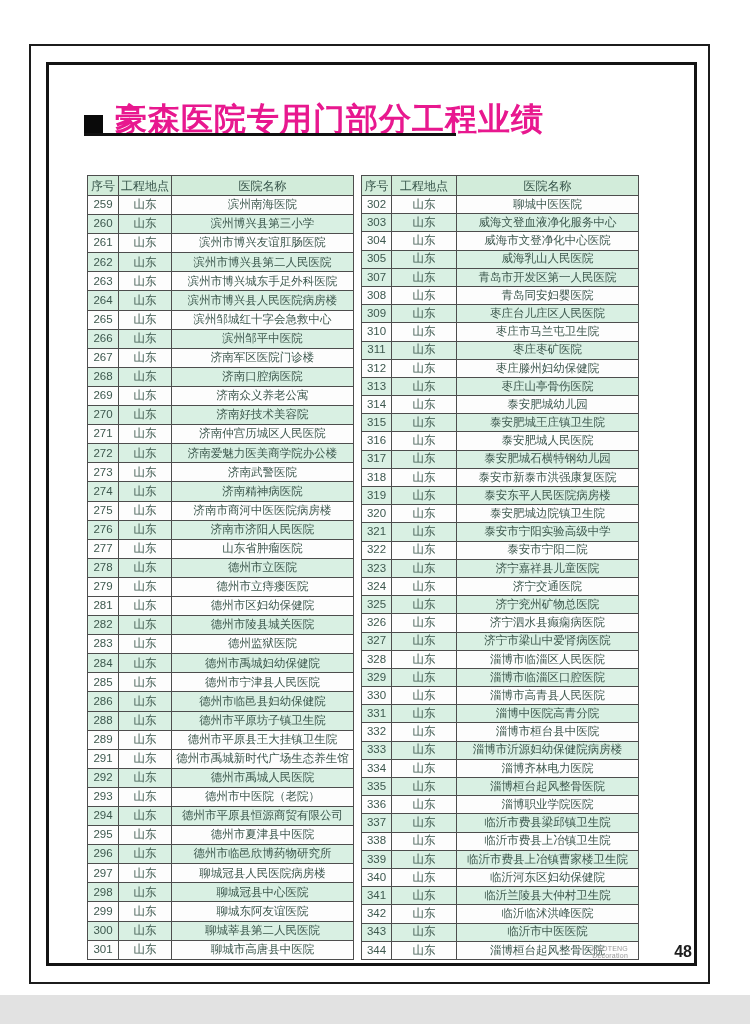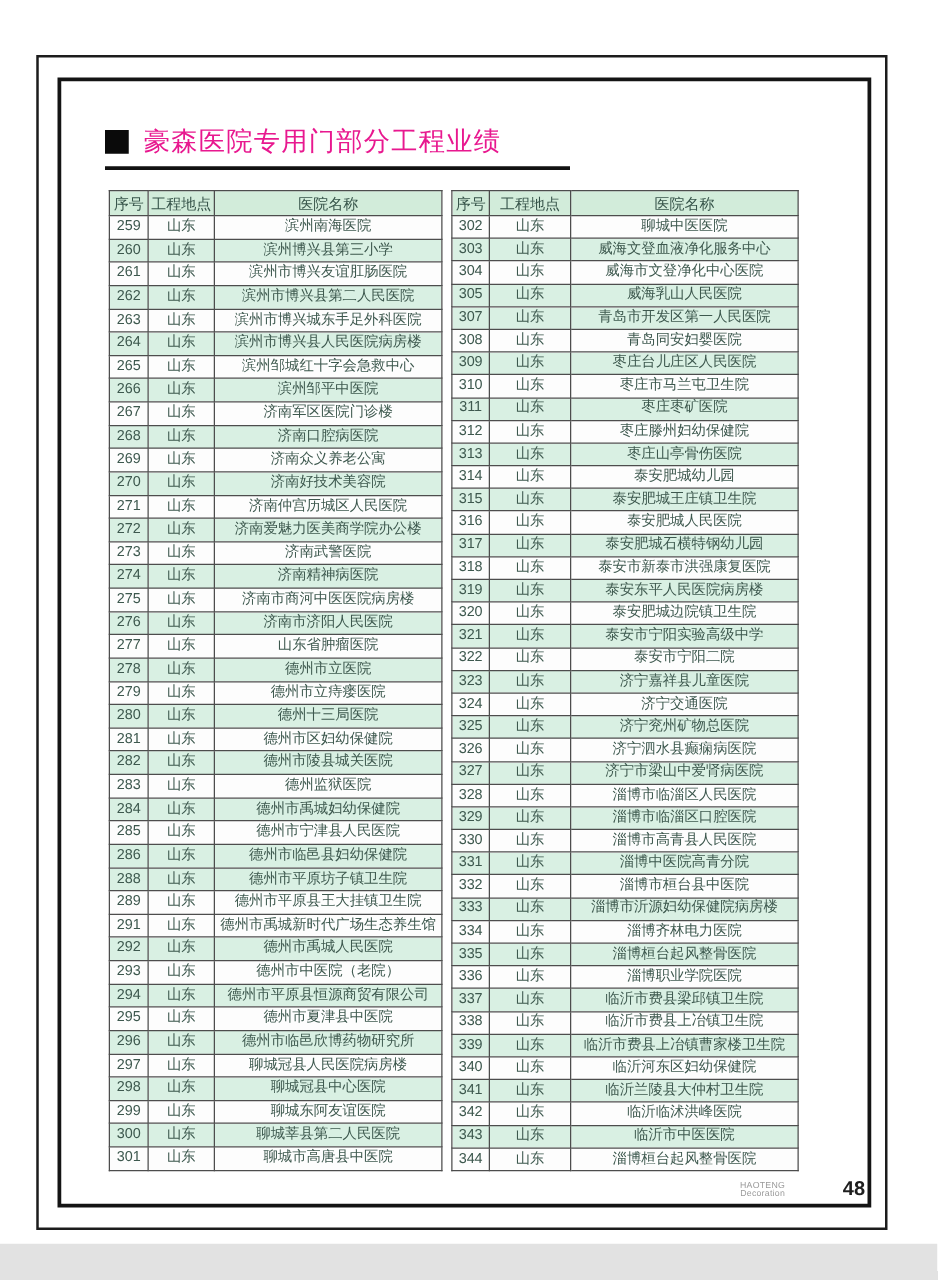--- a/index.html
+++ b/index.html
@@ -15,31 +15,31 @@
     position:absolute;left:46px;top:62px;width:651px;height:904px;
     border:3px solid #141414;box-sizing:border-box;background:#ffffff;
   }
   .title-row{
     position:absolute;left:84px;top:103px;display:flex;align-items:flex-end;
   }
   .title-bullet{
     width:19px;height:19px;background:#0a0a0a;margin-right:12px;margin-bottom:1px;
   }
   .title-text{
-    font-size:21px;font-weight:normal;color:#e8188f;letter-spacing:1px;
+    font-size:32px;font-weight:bold;color:#e8188f;letter-spacing:1px;
     line-height:1;white-space:nowrap;text-align:right;
   }
   .title-underline{
     position:absolute;left:84px;top:133px;width:372px;height:3px;background:#111111;
   }
   .tables-wrap{
     position:absolute;left:87px;top:152px;display:flex;gap:7px;
   }
   table.perf-table{
-    border-collapse:collapse;table-layout:fixed;
+    border-collapse:collapse;table-layout:fixed;margin-top:23px;
   }
   table.perf-table th, table.perf-table td{
     border:1px solid #4d4d4d;text-align:center;vertical-align:middle;
     padding:0 1px;overflow:hidden;white-space:nowrap;
     font-size:11.5px;color:#3d584e;line-height:1;
   }
   table.perf-table th{
     background:#d2ecda;font-weight:normal;height:19px;font-size:12px;color:#37544a;
   }
   table.perf-table td{height:17.2px;}
@@ -185,25 +185,20 @@
         <tr class="green">
           <td>278</td>
           <td>山东</td>
           <td>德州市立医院</td>
         </tr>
         <tr class="white">
           <td>279</td>
           <td>山东</td>
           <td>德州市立痔瘘医院</td>
         </tr>
-        <tr class="green">
-          <td>280</td>
-          <td>山东</td>
-          <td>德州十三局医院</td>
-        </tr>
         <tr class="white">
           <td>281</td>
           <td>山东</td>
           <td>德州市区妇幼保健院</td>
         </tr>
         <tr class="green">
           <td>282</td>
           <td>山东</td>
           <td>德州市陵县城关医院</td>
         </tr>

